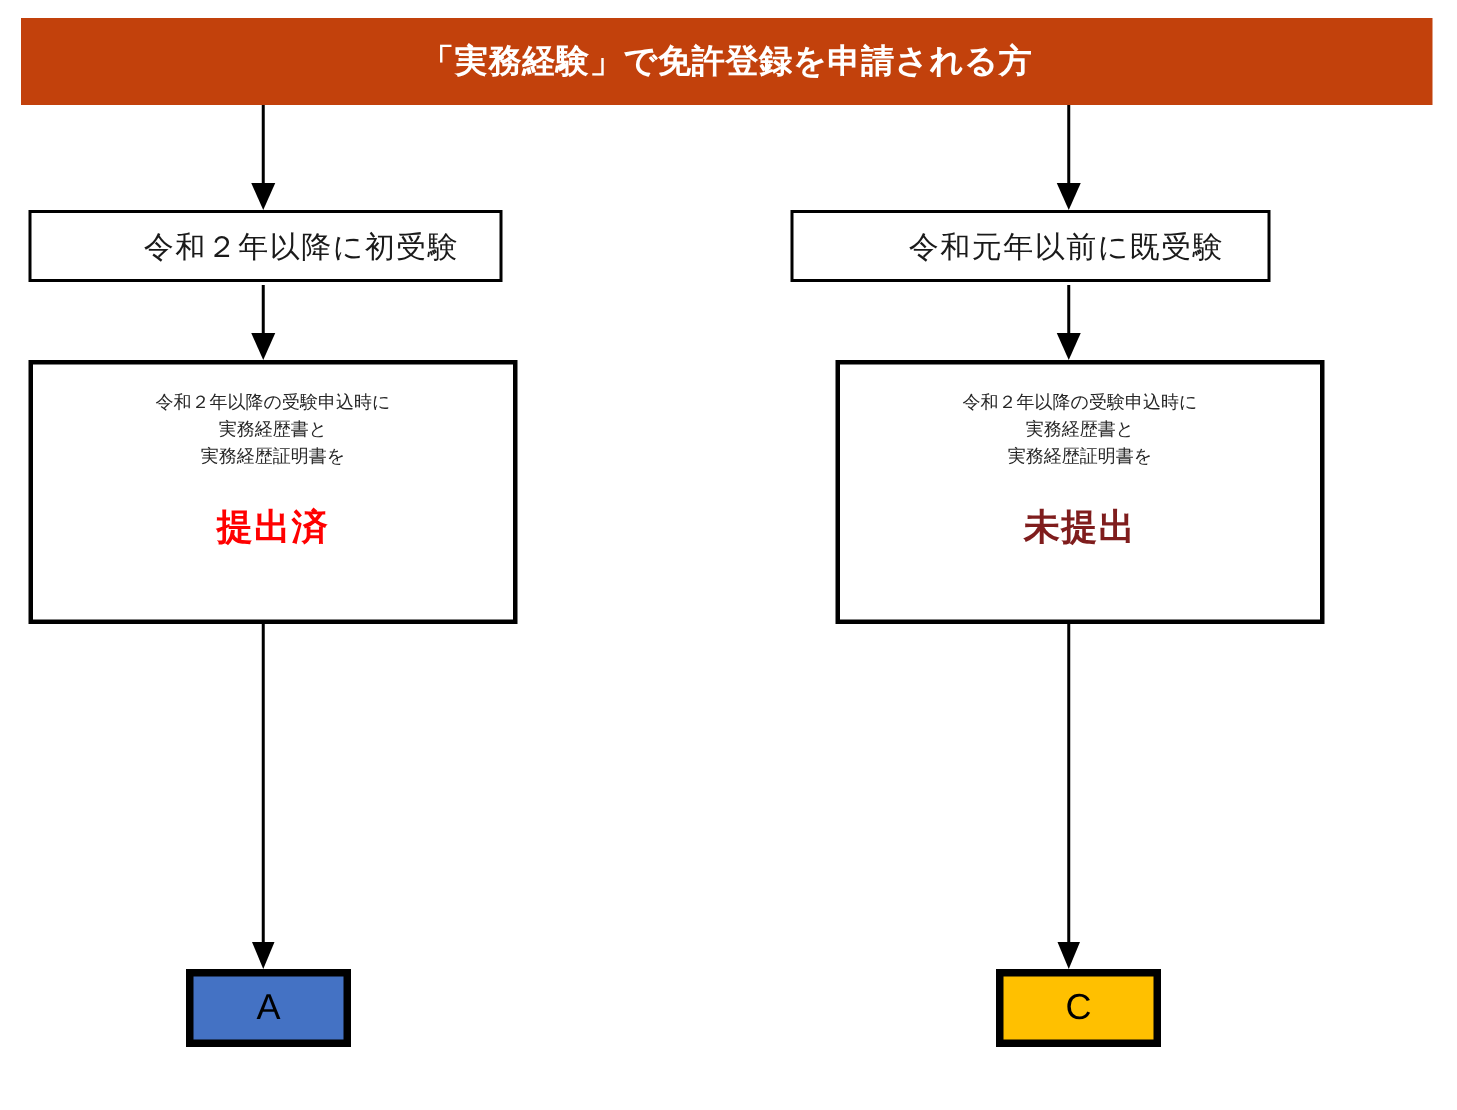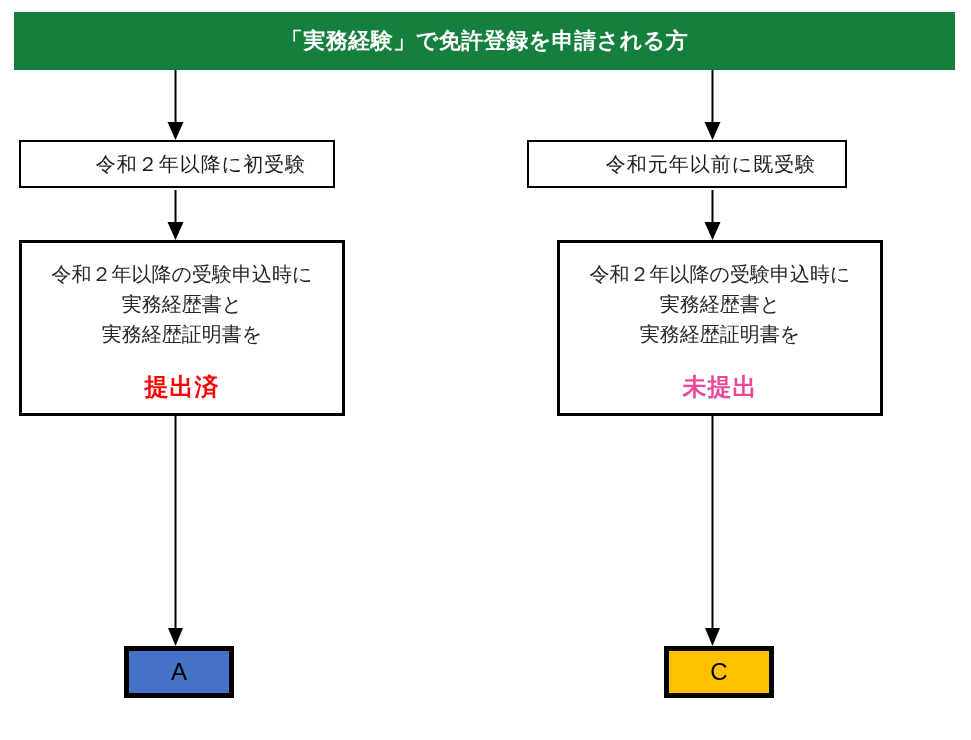--- a/index.html
+++ b/index.html
@@ -69,21 +69,21 @@
     background: #ffffff;
     box-sizing: border-box;
     display: flex;
     flex-direction: column;
     align-items: center;
     padding-top: 16px;
   }
   .detail-left  { left: 19px;  top: 240px; width: 326px; height: 176px; }
   .detail-right { left: 557px; top: 240px; width: 326px; height: 176px; }
   .detail-line {
-    font-size: 20px;
+    font-size: 12px;
     color: #262626;
     line-height: 1.5;
     white-space: nowrap;
     text-align: center;
   }
   .detail-status {
     margin-top: 22px;
     font-size: 24px;
     font-weight: bold;
     color: #ff0000;
@@ -115,21 +115,21 @@
     position: absolute;
     pointer-events: none;
   }
   .arrow svg { display: block; }
 </style>
 </head>
 <body>
 
 <div id="canvas">
 
-  <div class="header-bar" style="background: #15803d;">
+  <div class="header-bar" style="background: #c2410c;">
     <div class="header-title" style="color: rgb(255, 255, 255);">「実務経験」で免許登録を申請される方</div>
   </div>
 
   <div class="arrow" style="left:165px; top:70px;">
     <svg width="21" height="70" viewBox="0 0 21 70">
       <line x1="10.5" y1="0" x2="10.5" y2="54" stroke="#000000" stroke-width="2"></line>
       <polygon points="2.5,52 18.5,52 10.5,70" fill="#000000"></polygon>
     </svg>
   </div>
 
@@ -166,21 +166,21 @@
     <div class="detail-line">令和２年以降の受験申込時に</div>
     <div class="detail-line">実務経歴書と</div>
     <div class="detail-line">実務経歴証明書を</div>
     <div class="detail-status" style="color: rgb(255, 0, 0);">提出済</div>
   </div>
 
   <div class="detail-box detail-right">
     <div class="detail-line">令和２年以降の受験申込時に</div>
     <div class="detail-line">実務経歴書と</div>
     <div class="detail-line">実務経歴証明書を</div>
-    <div class="detail-status" style="color: #ec4899;">未提出</div>
+    <div class="detail-status" style="color: #7f1d1d;">未提出</div>
   </div>
 
   <div class="arrow" style="left:166px; top:416px;">
     <svg width="19" height="230" viewBox="0 0 19 230">
       <line x1="9.5" y1="0" x2="9.5" y2="214" stroke="#000000" stroke-width="2"></line>
       <polygon points="2,212 17,212 9.5,230" fill="#000000"></polygon>
     </svg>
   </div>
 
   <div class="arrow" style="left:703px; top:416px;">

